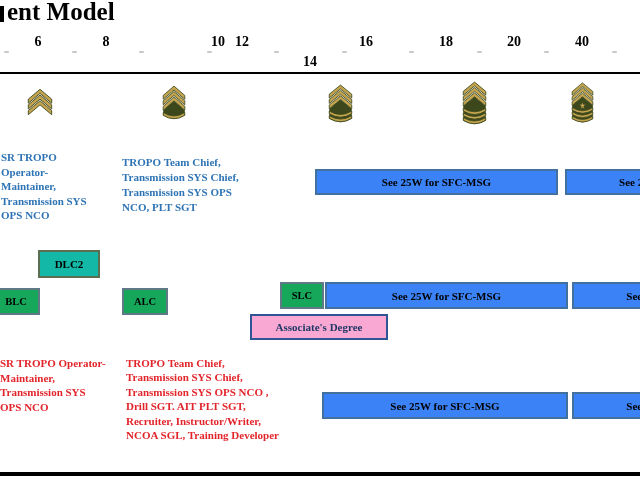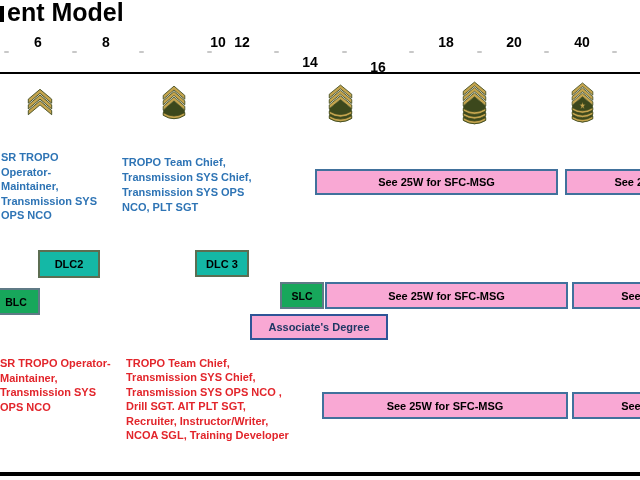--- a/index.html
+++ b/index.html
@@ -1,17 +1,17 @@
 <!DOCTYPE html>
 <html><head>
 <meta charset="utf-8">
 <style>
   html,body{margin:0;padding:0;background:#fff;}
   .stage{position:relative;width:640px;height:480px;background:#ffffff;overflow:hidden;
-         font-family:Liberation Sans, sans-serif;font-weight:bold;}
+         font-family:Liberation Serif, serif;font-weight:bold;}
   
   .title{position:absolute;left:7px;top:-2px;font-size:25px;font-weight:800;color:#000;letter-spacing:0px;}
   .title-frag{position:absolute;left:0;top:6px;width:4px;height:16px;background:#000;}
   
   .year-label{position:absolute;top:34px;font-size:14px;color:#000;transform:translateX(-50%);}
   .tick{position:absolute;top:51px;width:5px;height:2px;background:#c8c8c8;border-radius:1px;}
   .hline{position:absolute;left:0;width:640px;background:#000;}
   .hline.top{top:72px;height:2px;}
   .hline.bottom{top:472px;height:4px;}
   
@@ -26,21 +26,21 @@
   .textblock{position:absolute;font-size:11px;line-height:14.5px;white-space:pre-line;font-weight:bold;}
   .blue{color:#2E74B5;}
   .red{color:#E2252B;}
   .blue1{left:1px;top:150px;}
   .blue2{left:122px;top:155px;line-height:15px;}
   .red1{left:0px;top:356px;}
   .red2{left:126px;top:356px;line-height:14.4px;}
   
   .box{position:absolute;display:flex;align-items:center;justify-content:center;
        font-size:11px;font-weight:bold;color:#000;box-sizing:border-box;text-align:center;}
-  .see{background:#f9a8d4;border:2px solid #41719C;}
+  .see{background:#3b82f6;border:2px solid #41719C;}
   .see-cut{justify-content:flex-end;overflow:hidden;}
   .see-cut span{margin-right:-7px;white-space:nowrap;}
   .see-r1a{left:315px;top:169px;width:243px;height:26px;}
   .see-r1b{left:565px;top:169px;width:86px;height:26px;}
   .see-r2a{left:325px;top:282px;width:243px;height:27px;}
   .see-r2b{left:572px;top:282px;width:79px;height:27px;}
   .see-r3a{left:322px;top:392px;width:246px;height:27px;}
   .see-r3b{left:572px;top:392px;width:79px;height:27px;}
   .course-green{background:#17A75B;border:2px solid #5f7a86;font-size:10.5px;}
   .course-yellow{background:#14b8a6;border:2px solid #5C6E52;}
@@ -58,21 +58,21 @@
 
   <div class="title-frag"></div>
   <div class="title">ent Model</div>
 
   <div>
       <span class="year-label" style="left: 38px;">6</span>
       <span class="year-label" style="left: 106px;">8</span>
       <span class="year-label" style="left: 174px; margin-left: 44px;">10</span>
       <span class="year-label" style="left: 242px;">12</span>
       <span class="year-label" style="left: 310px; margin-top: 20px;">14</span>
-      <span class="year-label" style="left: 378px; margin-top: 25px;">16</span>
+      <span class="year-label" style="left: 366px;">16</span>
       <span class="year-label" style="left: 446px;">18</span>
       <span class="year-label" style="left: 514px;">20</span>
       <span class="year-label" style="left: 582px;">40</span>
     </div>
   <div>
       <div class="tick" style="left: 4px;"></div>
       <div class="tick" style="left: 71.5px;"></div>
       <div class="tick" style="left: 139px;"></div>
       <div class="tick" style="left: 206.5px;"></div>
       <div class="tick" style="left: 274px;"></div>
@@ -146,22 +146,22 @@
 Transmission SYS OPS
 NCO, PLT SGT</div>
   <div class="box see see-r1a">
     <span>See 25W for SFC-MSG</span>
   </div>
   <div class="box see see-cut see-r1b">
     <span>See 25Z</span>
   </div>
 
   <div class="box course-yellow dlc2">DLC2</div>
-  <div class="box course-yellow dlc3">DLC 3</div>
   <div class="box course-green blc">BLC</div>
+  <div class="box course-green alc">ALC</div>
   <div class="box course-green slc">SLC</div>
   <div class="box see see-r2a">
     <span>See 25W for SFC-MSG</span>
   </div>
   <div class="box see see-cut see-r2b">
     <span>See 25</span>
   </div>
   <div class="box degree">Associate's Degree</div>
 
   <div class="textblock red red1">SR TROPO Operator-

